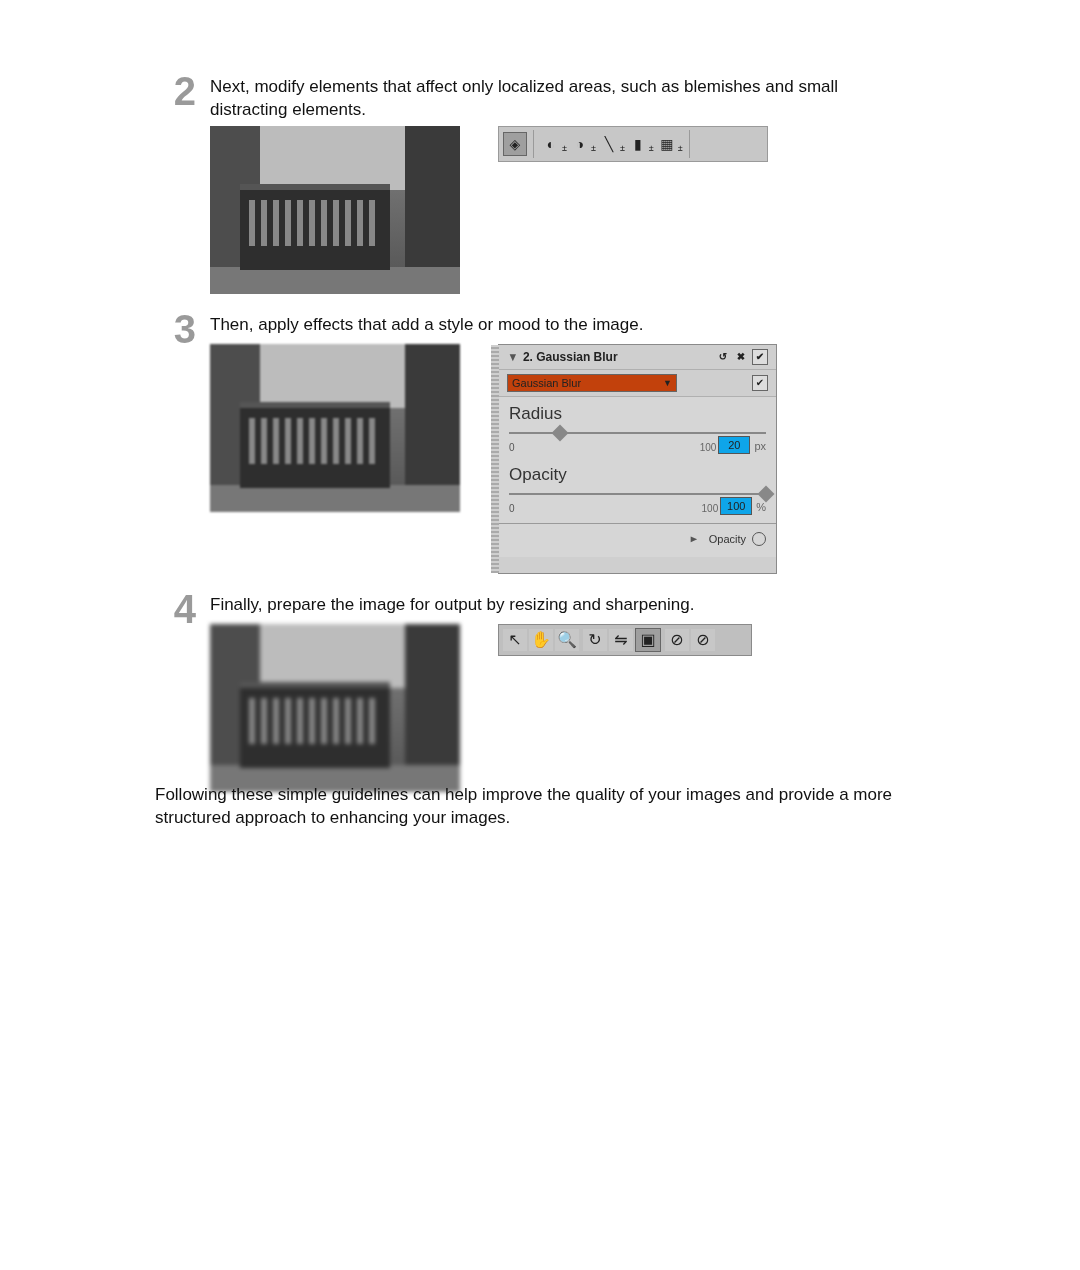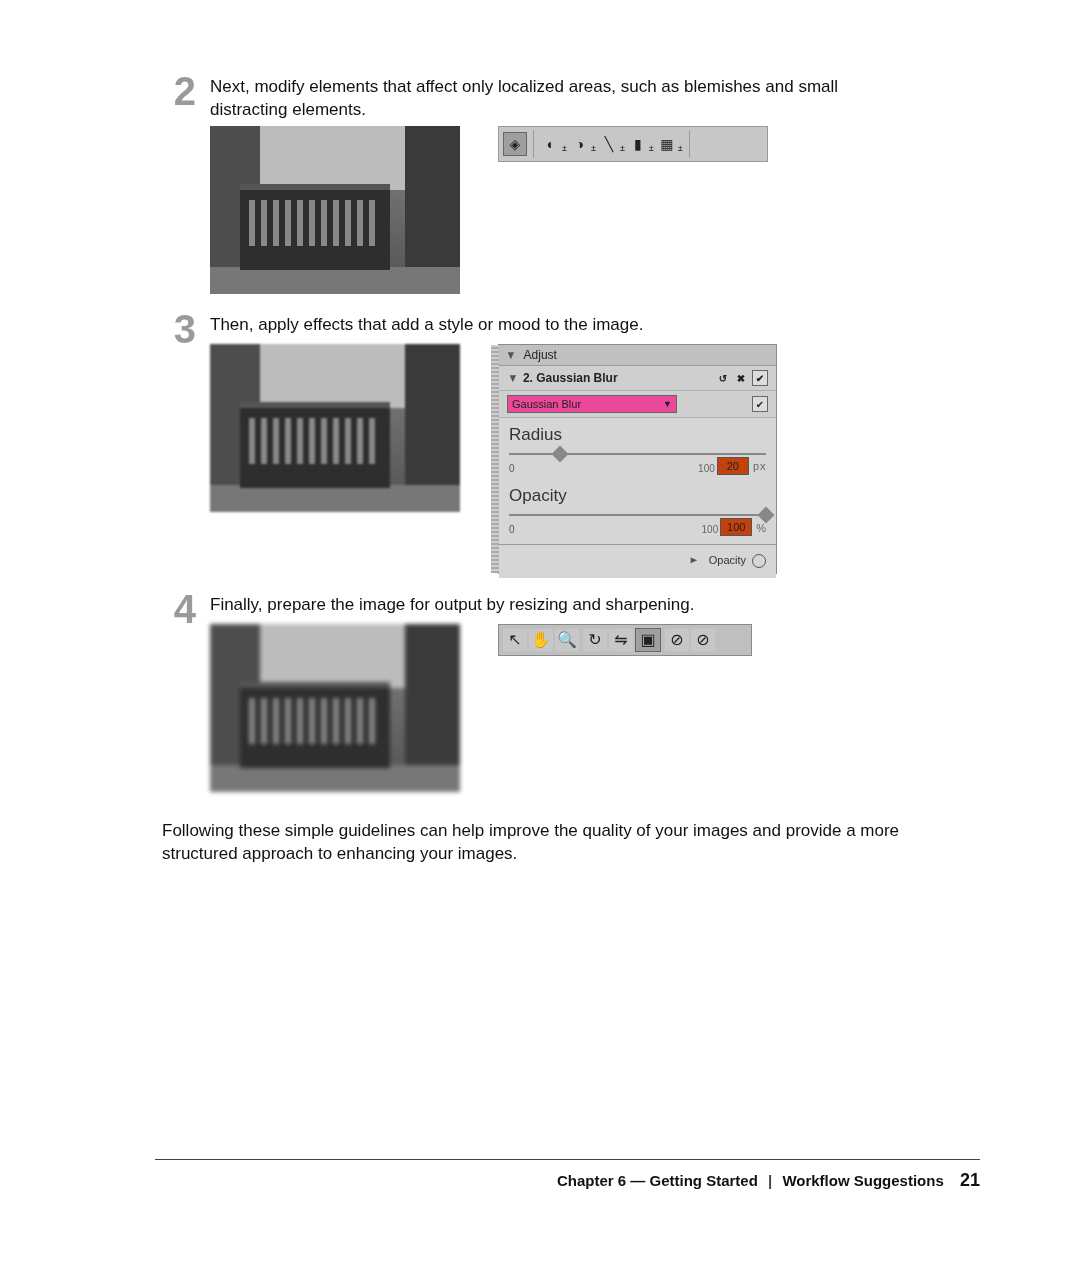--- a/index.html
+++ b/index.html
@@ -95,31 +95,31 @@
   .panel .hdr {
     background:#c0c0c0;
     border-bottom:1px solid #9a9a9a;
     padding:2px 6px;
   }
   .panel .tri { display:inline-block; transform:scaleX(0.9); color:#555; margin-right:4px;}
   .panel-row { padding:4px 8px; border-bottom:1px solid #b0b0b0; display:flex; align-items:center; }
   .panel-row.bold { font-weight:700; }
   .spacer { flex:1; }
   .icon-sm { width:14px; height:14px; border:1px solid #666; background:#ddd; margin-left:4px; display:flex;align-items:center;justify-content:center;font-size:10px;}
-  .dd { border:1px solid #666; background:#ec4899; height:16px; width:160px; font-size:11px; padding:0 4px; display:flex; align-items:center; }
+  .dd { border:1px solid #666; background:#c2410c; height:16px; width:160px; font-size:11px; padding:0 4px; display:flex; align-items:center; }
   .dd .arr { margin-left:auto; font-size:9px;}
   .pbody { padding:6px 10px 10px; background:#d6d6d6; }
   .plabel { font-size:17px; color:#333; }
   .pmin { font-size:10px; color:#555; }
   .slider {
     height:2px; background:#888; position:relative; margin:6px 0 2px;
   }
   .slider .thumb { position:absolute; top:-5px; width:12px; height:12px; background:#666; transform:translateX(-50%) rotate(45deg);}
   .maxlbl{ font-size:10px; color:#666; margin-right:2px;}
-  .valbox { width:30px; height:16px; background:#c2410c; border:1px solid #555; font-size:11px; display:flex; align-items:center; justify-content:center;}
+  .valbox { width:30px; height:16px; background:#0ea5e9; border:1px solid #555; font-size:11px; display:flex; align-items:center; justify-content:center;}
   .unit { font-size:11px; color:#666; }
   .hr { height:1px; background:#9a9a9a; margin:8px -10px; }
   .op-row { display:flex; align-items:center; justify-content:flex-end; gap:6px; font-size:11px; color:#333; }
   .panel-grip { width:8px; background:repeating-linear-gradient(0deg,#aaa 0 2px,#cfcfcf 2px 4px); position:absolute; left:-8px; top:0; bottom:0;}
 
   .para {
     position:absolute;
     left:155px;
     width:770px;
   }
@@ -191,24 +191,20 @@
   <div class="photo blur" style="left:210px; top:344px;">
     <div class="sky"></div>
     <div class="bldg" style="left:0;width:20%;"></div>
     <div class="bldg" style="right:0;width:22%;background:#3a3a3a;"></div>
     <div class="road"></div>
     <div class="trolley"></div>
   </div>
 
   <div class="panel" style="left:498px; top:344px; height:228px;">
     <div class="panel-grip"></div>
-    <div class="hdr">
-      <span class="tri">▼</span>
-      <span>Adjust</span>
-    </div>
     <div class="panel-row bold">
       <span class="tri">▼</span>
       <span>2. Gaussian Blur</span>
       <span class="spacer"></span>
       <span class="icon-sm" style="border:none;background:none;">↺</span>
       <span class="icon-sm" style="border:none;background:none;">✖</span>
       <span class="icon-sm">✔</span>
     </div>
     <div class="panel-row">
       <div class="dd">
@@ -221,21 +217,21 @@
     <div class="pbody">
       <div class="plabel">Radius</div>
       <div class="slider">
         <div class="thumb" style="left:20%; background:#888;"></div>
       </div>
       <div style="display:flex; align-items:flex-end;">
         <span class="pmin">0</span>
         <span class="spacer"></span>
         <span class="maxlbl">100</span>
         <span class="valbox">20</span>
-        <span class="unit" style="margin-left:4px;font-family:Liberation Mono, monospace;">px</span>
+        <span class="unit" style="margin-left:4px;">px</span>
       </div>
 
       <div style="height:10px;"></div>
 
       <div class="plabel">Opacity</div>
       <div class="slider">
         <div class="thumb" style="left:100%; background:#888;"></div>
       </div>
       <div style="display:flex; align-items:flex-end;">
         <span class="pmin">0</span>
@@ -273,25 +269,16 @@
     <div class="tbtn">🔍</div>
     <div class="sep"></div>
     <div class="tbtn">↻</div>
     <div class="tbtn">⇋</div>
     <div class="tbtn sel">▣</div>
     <div class="sep"></div>
     <div class="tbtn">⊘</div>
     <div class="tbtn">⊘</div>
   </div>
 
-  <div class="para" style="top:820px;margin-left:7px;">Following these simple guidelines can help improve the quality of your images and provide a more structured approach to enhancing your images.</div>
-
-  <div class="footer">
-    <div class="footer-rule"></div>
-    <div class="footer-text">
-      <b>Chapter 6 — Getting Started</b>
-      <span class="sep2">|</span>
-      <b>Workflow Suggestions</b>
-      <span class="pagenum">21</span>
-    </div>
-  </div>
+  <div class="para" style="top:784px;">Following these simple guidelines can help improve the quality of your images and provide a more structured approach to enhancing your images.</div>
+
 
 </div>
 
 </body></html>

